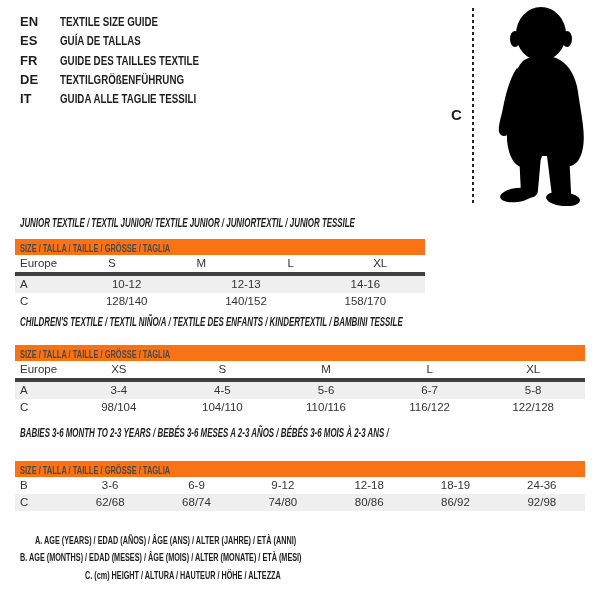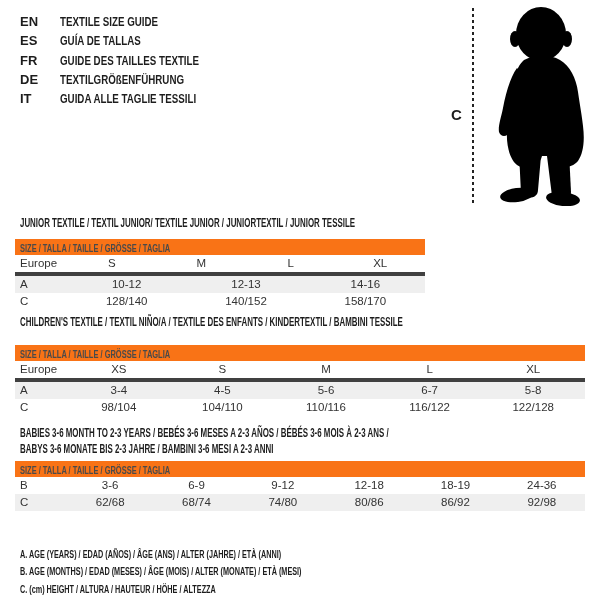--- a/index.html
+++ b/index.html
@@ -16,41 +16,41 @@
   .lang-title{font-size:13px;transform:scaleX(.75);}
 
   
   .dash-line{position:absolute;left:472px;top:8px;width:2px;height:198px;
     background:repeating-linear-gradient(to bottom,#222222 0 3px,transparent 3px 6px);}
   .fig-c{position:absolute;left:451px;top:106px;font-size:15px;font-weight:bold;}
   .baby-svg{position:absolute;left:486px;top:4px;}
 
   
   .t-title{position:absolute;font-weight:bold;}
-  .t-title-line{height:16.2px;line-height:16.2px;}
+  .t-title-line{height:16.2px;line-height:16.2px;font-style:italic;}
   .t-title .cond{font-size:12px;transform:scaleX(.66);}
   .title1{left:20px;top:214px;}
   .title2{left:20px;top:313px;}
   .title3{left:20px;top:424px;}
 
   
   .g-table{position:absolute;}
   .table1{left:15px;top:239px;width:410px;}
   .table2{left:15px;top:345px;width:570px;}
   .table3{left:15px;top:461px;width:570px;}
   .t-bar{height:16px;line-height:16px;background:#f97316;color:#4a4a4a;font-weight:bold;padding-left:5px;}
   .t-bar .cond{font-size:11px;transform:scaleX(.68);}
   .t-row{display:flex;height:17px;line-height:17px;font-size:11.5px;color:#333333;}
   .t-row.shade{background:#efefef;}
   .t-row.divider{border-bottom:4px solid #404040;}
   .t-label{width:52px;padding-left:5px;box-sizing:border-box;}
   .t-cell{flex:1;text-align:center;}
 
   
-  .notes{position:absolute;left:20px;top:544px;font-weight:bold;}
+  .notes{position:absolute;left:20px;top:530px;font-weight:bold;text-align:center;}
   .note-line{height:17.4px;line-height:17.4px;}
   .note-line .cond{font-size:11px;transform:scaleX(.66);}
 </style>
 </head>
 <body>
 
 <div class="canvas">
 
   <div class="langs" id="langs">
       <div class="lang-row"><span class="lang-code">EN</span><span class="cond lang-title">TEXTILE SIZE GUIDE</span></div>
@@ -144,21 +144,20 @@
           <span class="t-cell">104/110</span>
           <span class="t-cell">110/116</span>
           <span class="t-cell">116/122</span>
           <span class="t-cell">122/128</span>
         </div>
       </div>
     </div>
   <div id="sec2">
       <div class="t-title title3">
         <div class="t-title-line"><span class="cond">BABIES 3-6 MONTH TO 2-3 YEARS / BEBÉS 3-6 MESES A 2-3 AÑOS / BÉBÉS 3-6 MOIS À 2-3 ANS /</span></div>
-        <div class="t-title-line"><span class="cond">BABYS 3-6 MONATE BIS 2-3 JAHRE / BAMBINI 3-6 MESI A 2-3 ANNI</span></div>
       </div>
       <div class="g-table table3">
         <div class="t-bar"><span class="cond">SIZE / TALLA / TAILLE / GRÖSSE / TAGLIA</span></div>
         <div class="t-row">
           <span class="t-label">B</span>
           <span class="t-cell">3-6</span>
           <span class="t-cell">6-9</span>
           <span class="t-cell">9-12</span>
           <span class="t-cell">12-18</span>
           <span class="t-cell">18-19</span>

